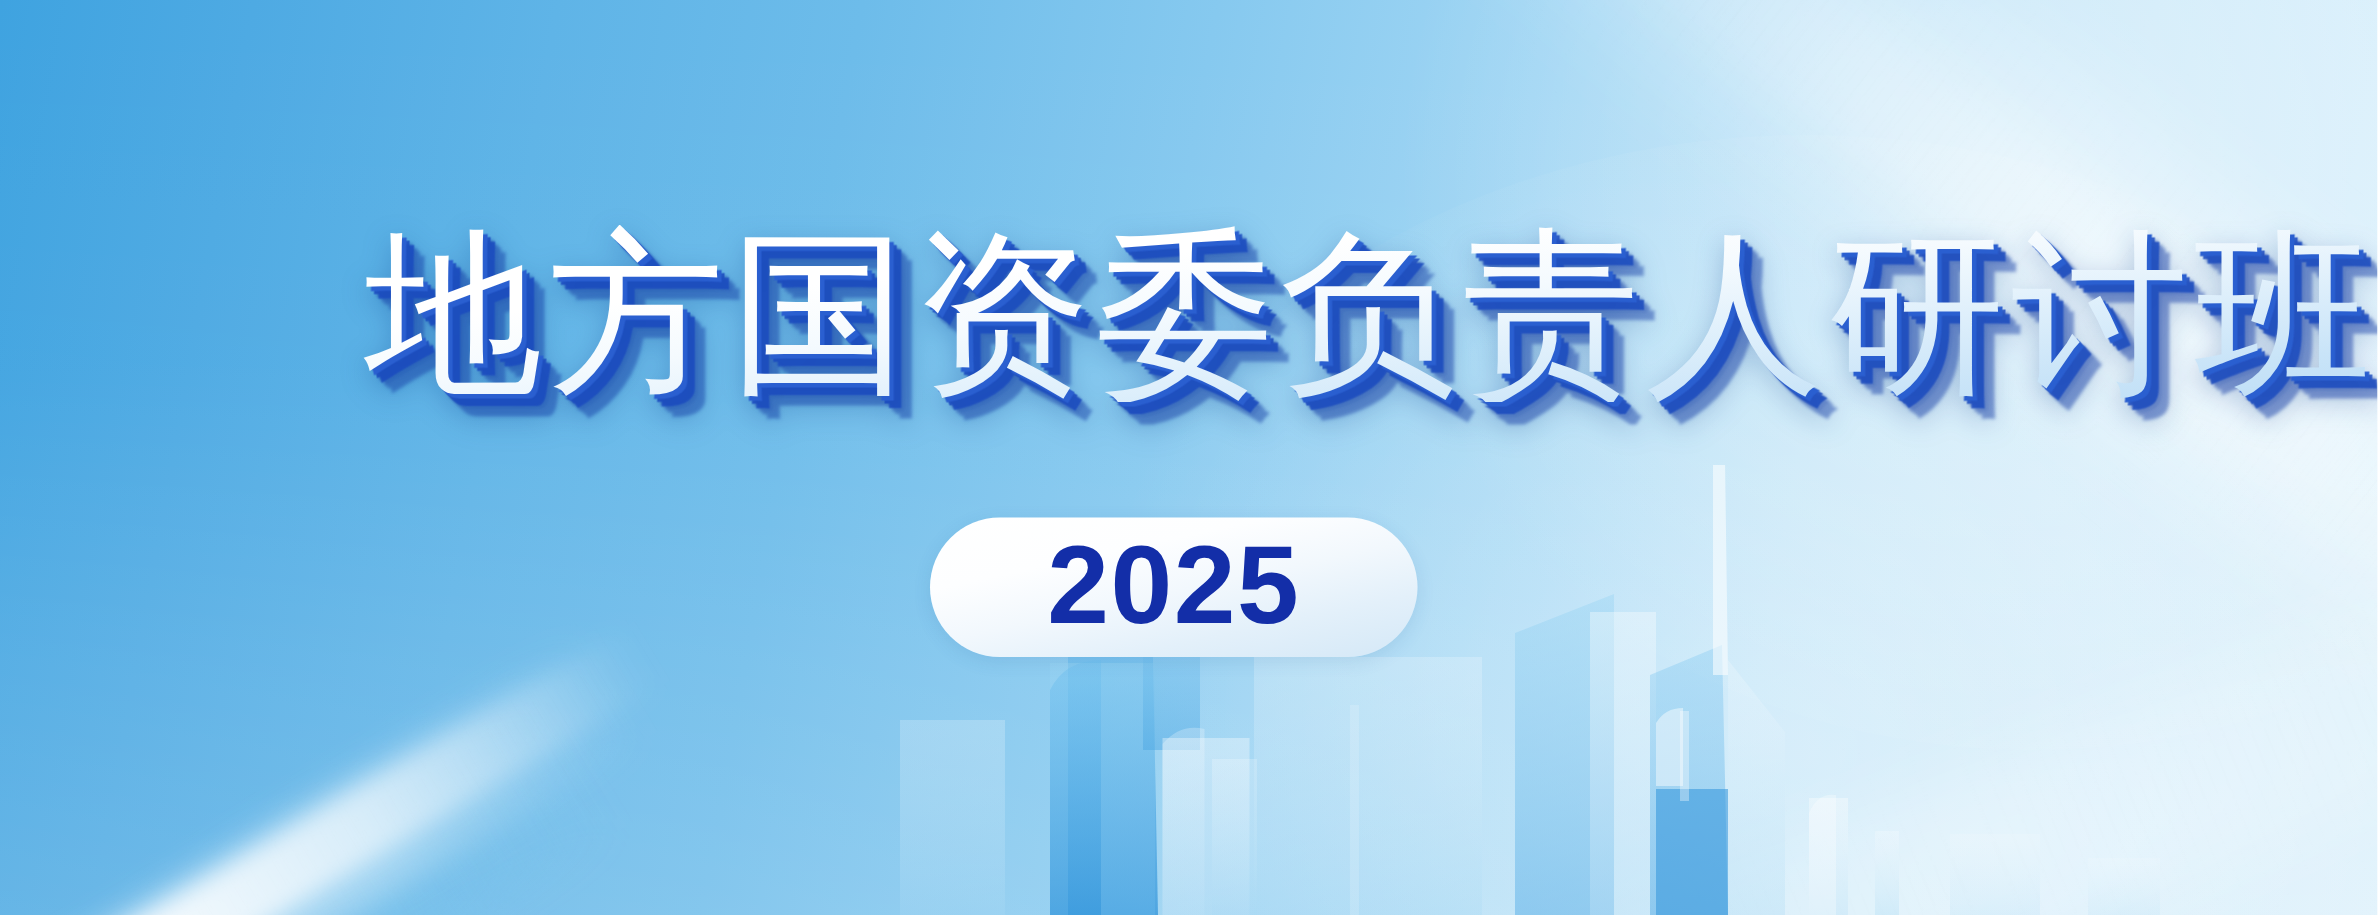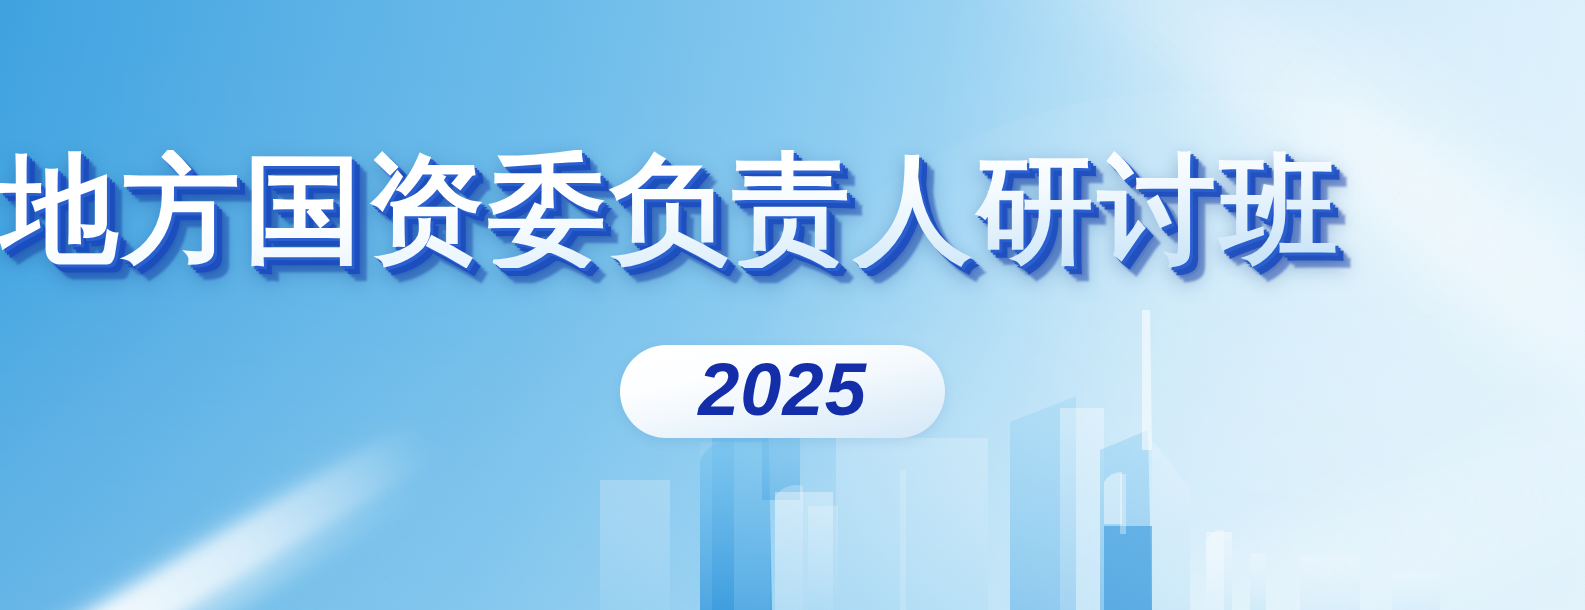--- a/index.html
+++ b/index.html
@@ -175,25 +175,25 @@
     height: 300px;
     pointer-events: none;
   }
 
   
   .title {
     position: absolute;
     left: 0;
     right: 0;
     top: 150px;
-    text-align: left;
+    text-align: right;
     font-size: 118px;
     line-height: 1.0;
     letter-spacing: 4px;
-    font-weight: 700;
+    font-weight: 400;
     white-space: nowrap;
     font-family: "DejaVu Sans", "Liberation Sans", sans-serif;
     color: transparent;
     background-image: linear-gradient(175deg,
       #ffffff 0%,
       #ffffff 34%,
       #f4fafe 50%,
       #dceefb 70%,
       #c9e4f8 86%,
       #bddef6 100%);
@@ -227,21 +227,20 @@
     justify-content: center;
   }
   .year-text {
     font-family: "Liberation Sans", "DejaVu Sans", sans-serif;
     font-size: 74px;
     font-weight: 700;
     color: #132ea8;
     letter-spacing: 1px;
     line-height: 1;
     transform: translateY(-2px);
-    font-style: italic;
   }
 </style>
 </head>
 <body>
 
 <div id="banner">
 
   <div class="bg-vert"></div>
   <div class="bg-glow-tr"></div>
   <div class="bg-glow-br"></div>

